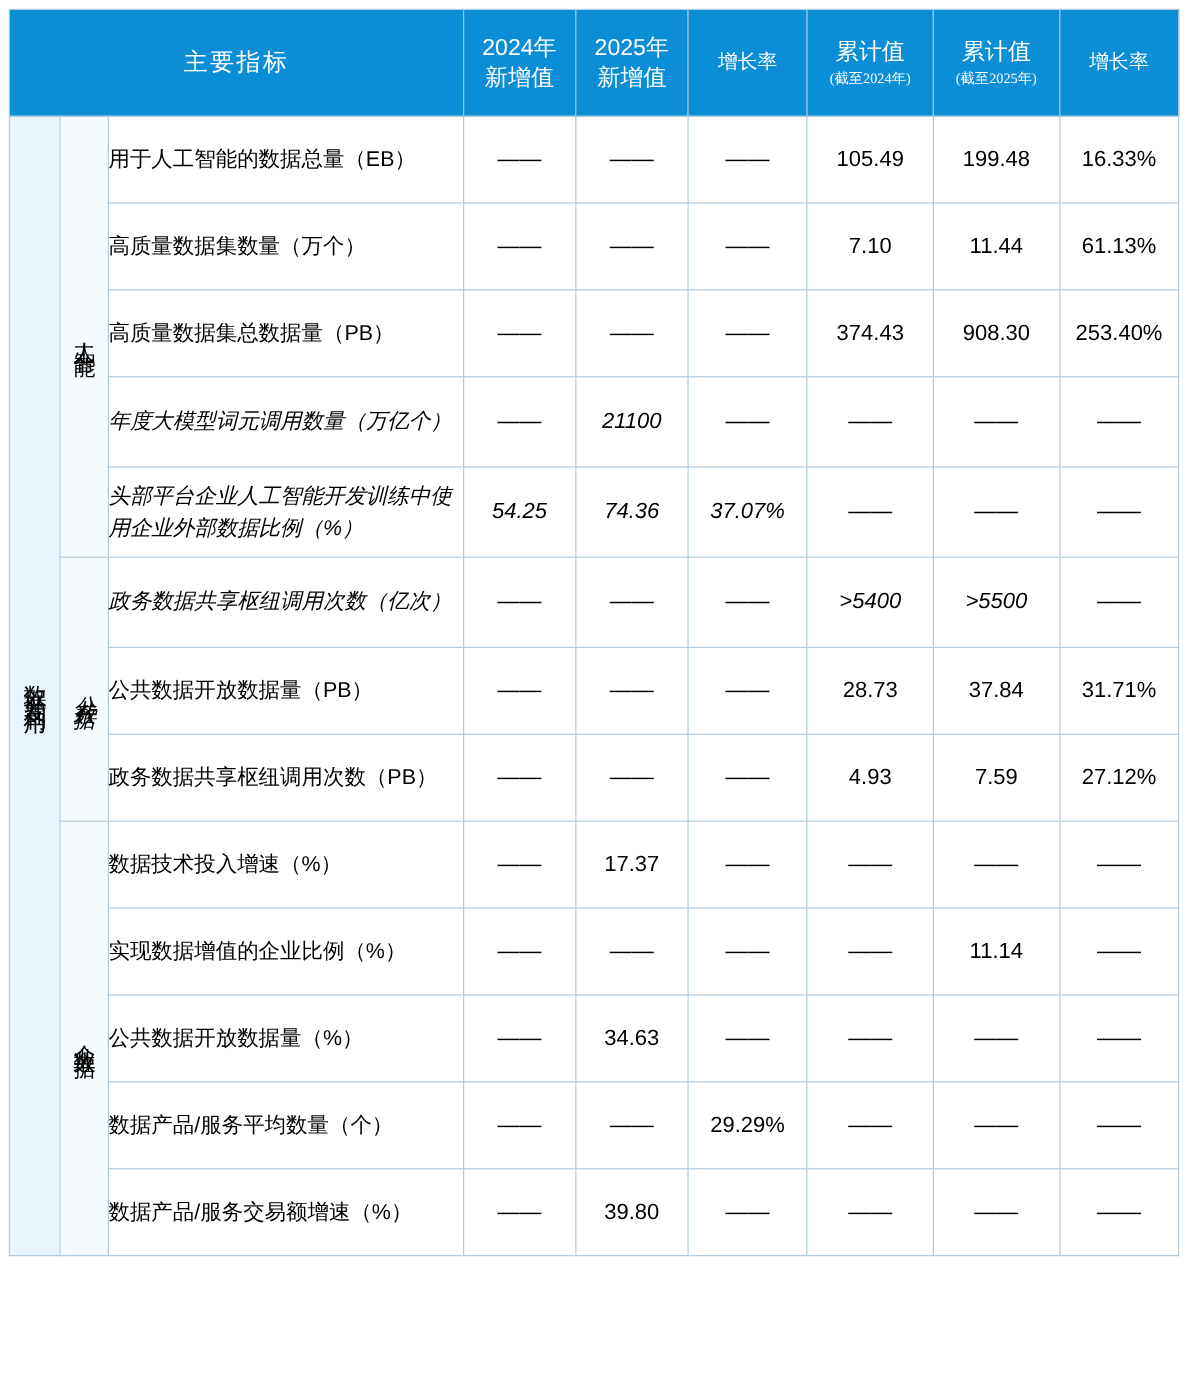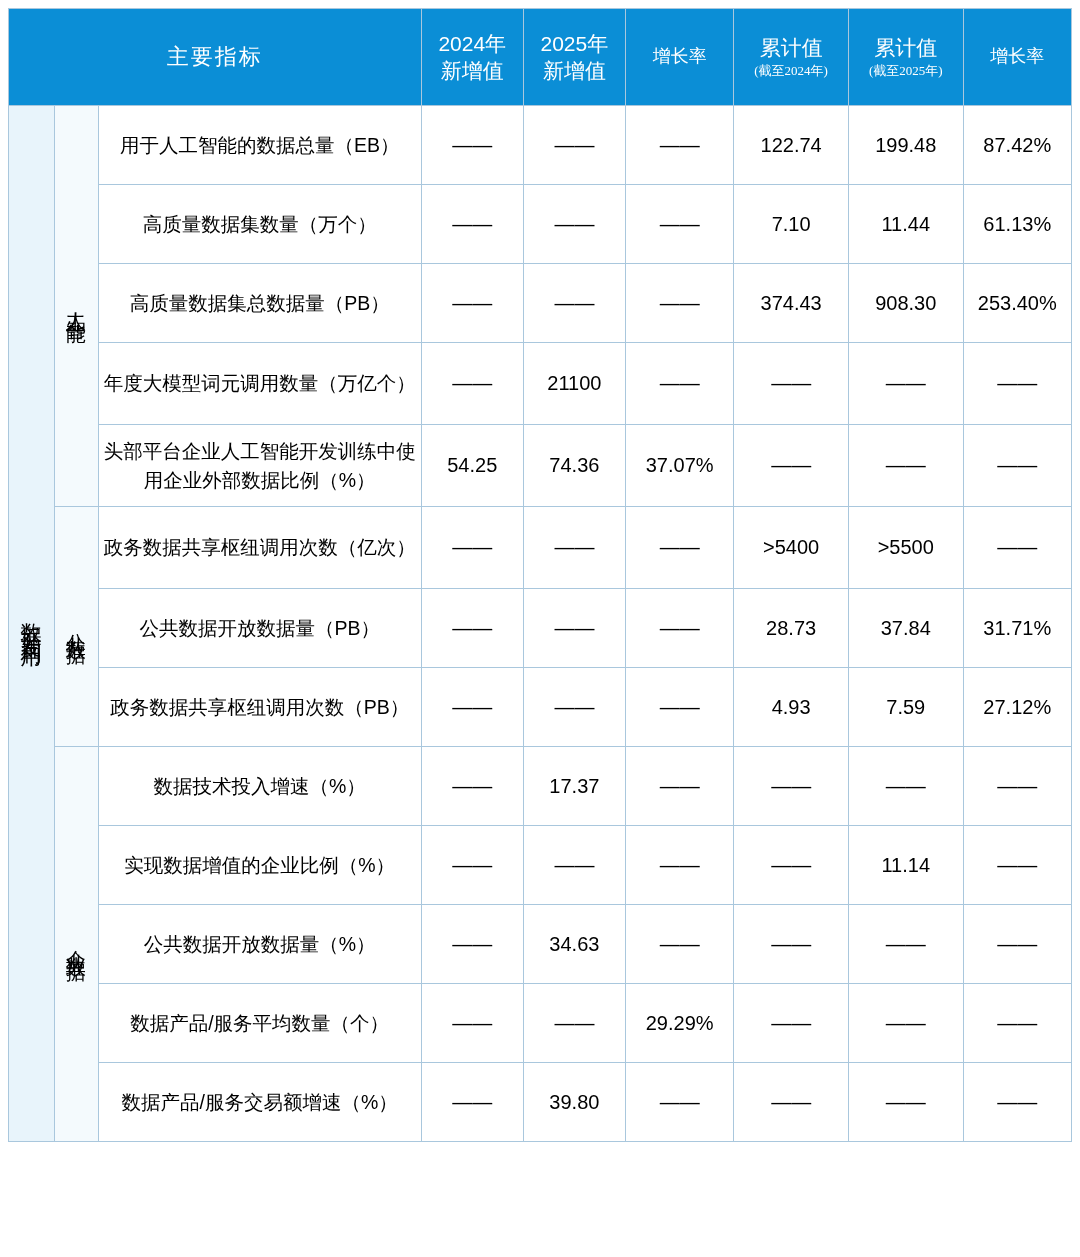--- a/index.html
+++ b/index.html
@@ -74,35 +74,35 @@
     writing-mode: vertical-rl;
     text-orientation: upright;
     letter-spacing: 4px;
     font-size: 20px;
     display: inline-block;
     line-height: 1.1;
   }
 
   
   td.label {
-    text-align: center;
+    text-align: left;
     padding: 10px 12px;
     font-size: 19.5px;
     line-height: 1.45;
     background: #ffffff;
   }
   td.val {
     text-align: center;
     font-size: 20px;
     background: #ffffff;
     padding: 8px 4px;
     white-space: nowrap;
   }
   tr.datarow { height: 79px; }
-  tr.tall { height: 82px; }
+  tr.tall { height: 82px; font-style: italic; }
 </style>
 </head>
 <body>
 
 <div class="sheet">
   <table class="stat">
     <colgroup>
       <col style="width:44px">
       <col style="width:42px">
       <col style="width:310px">
@@ -142,23 +142,23 @@
         <td class="vgroup-outer" rowspan="13">
           <span class="vtext">数据开发利用</span>
         </td>
         <td class="vgroup-inner" rowspan="5">
           <span class="vtext">人工智能</span>
         </td>
         <td class="label">用于人工智能的数据总量（EB）</td>
         <td class="val">——</td>
         <td class="val">——</td>
         <td class="val">——</td>
-        <td class="val">122.74</td>
+        <td class="val">105.49</td>
         <td class="val">199.48</td>
-        <td class="val">87.42%</td>
+        <td class="val">16.33%</td>
       </tr>
       <tr class="datarow">
         <td class="label">高质量数据集数量（万个）</td>
         <td class="val">——</td>
         <td class="val">——</td>
         <td class="val">——</td>
         <td class="val">7.10</td>
         <td class="val">11.44</td>
         <td class="val">61.13%</td>
       </tr>

